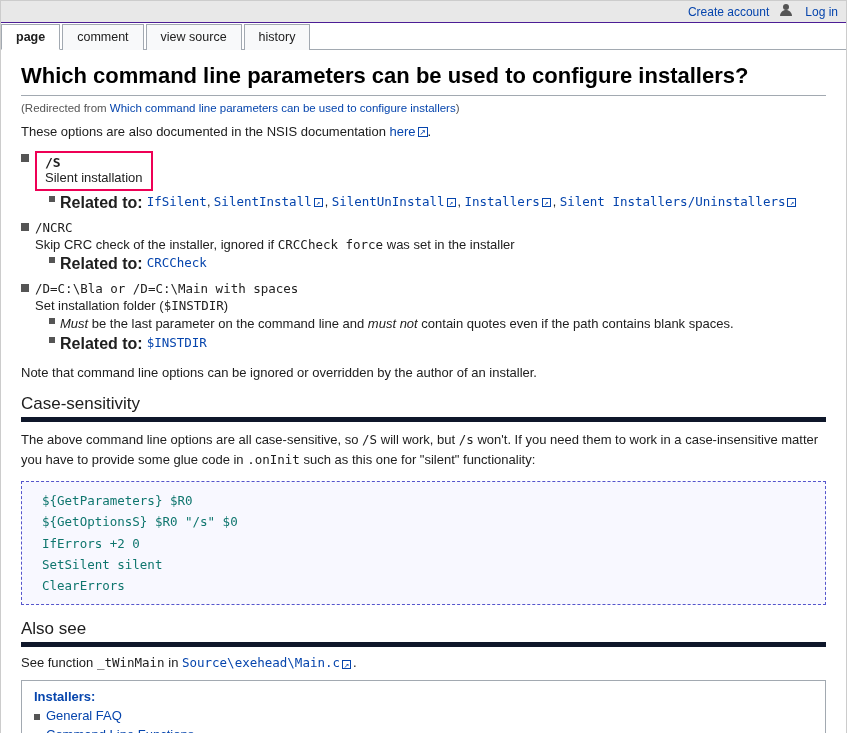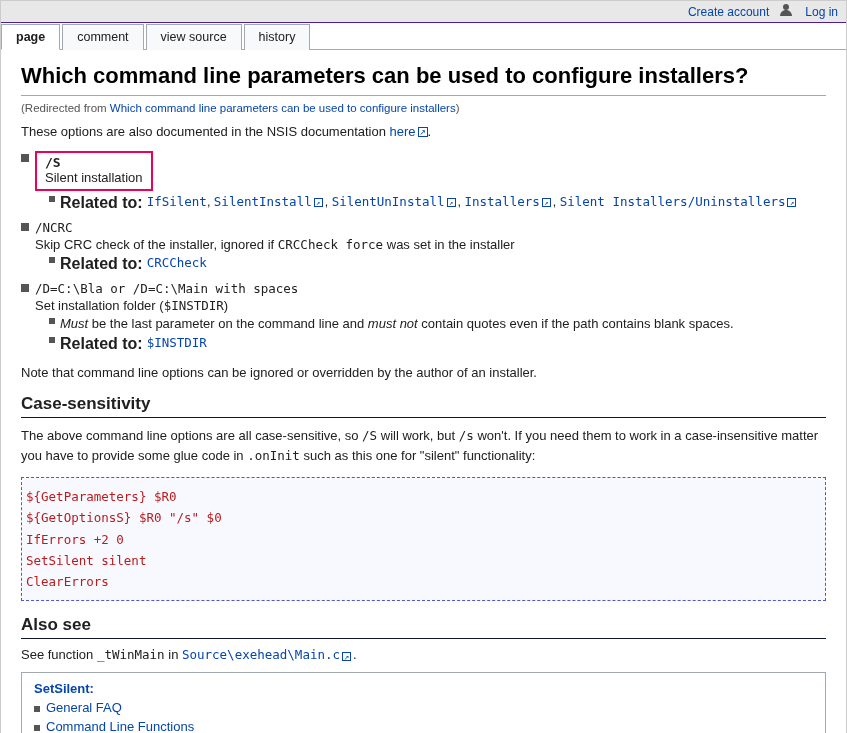--- a/index.html
+++ b/index.html
@@ -162,40 +162,40 @@
       font-family: monospace;
       font-size: 12.5px;
     }
     .note-text {
       font-size: 13px;
       margin-top: 4px;
       margin-bottom: 14px;
     }
     h2.section-title {
       font-size: 17px;
-      font-weight: bold;
-      border-bottom: 1px solid #0f172a;
+      font-weight: normal;
+      border-bottom: 5px solid #0f172a;
       padding-bottom: 3px;
       margin-top: 10px;
       margin-bottom: 8px;
     }
     .section-para {
       font-size: 13px;
       margin-bottom: 10px;
       line-height: 1.6;
     }
     .code-block {
       border: 1px dashed #5555cc;
       background: #f8f8ff;
-      padding: 8px 4px;
+      padding: 8px 20px;
       margin: 8px 0 14px 0;
       font-family: monospace;
       font-size: 12.5px;
       line-height: 1.7;
-      color: #b91c1c;
+      color: #0f766e;
     }
     .also-see-link {
       font-size: 13px;
       margin-bottom: 10px;
     }
     .also-see-link a {
       color: #0645ad;
       text-decoration: none;
       font-family: monospace;
     }
@@ -338,21 +338,21 @@
       <div>SetSilent silent</div>
       <div>ClearErrors</div>
     </div>
 
     <h2 class="section-title">Also see</h2>
     <div class="also-see-link">
       <span>See function </span><code>_tWinMain</code><span> in </span><a href="#"><code>Source\exehead\Main.c</code></a><span style="display:inline-block;width:9px;height:9px;border:1px solid #0645ad;font-size:7px;line-height:9px;text-align:center;color:#0645ad;margin:0 2px;vertical-align:middle;">↗</span><span>.</span>
     </div>
 
     <div class="categories-box">
-      <div class="categories-title">SetSilent:</div>
+      <div class="categories-title">Installers:</div>
       <div class="cat-item">
         <span class="bullet-sq-sm" style="margin-right:6px;"></span>
         <a href="#">General FAQ</a>
       </div>
       <div class="cat-item">
         <span class="bullet-sq-sm" style="margin-right:6px;"></span>
         <a href="#">Command Line Functions</a>
       </div>
     </div>
 

